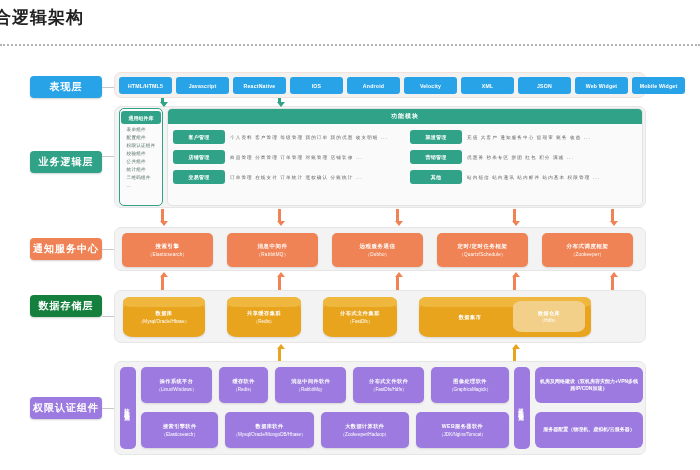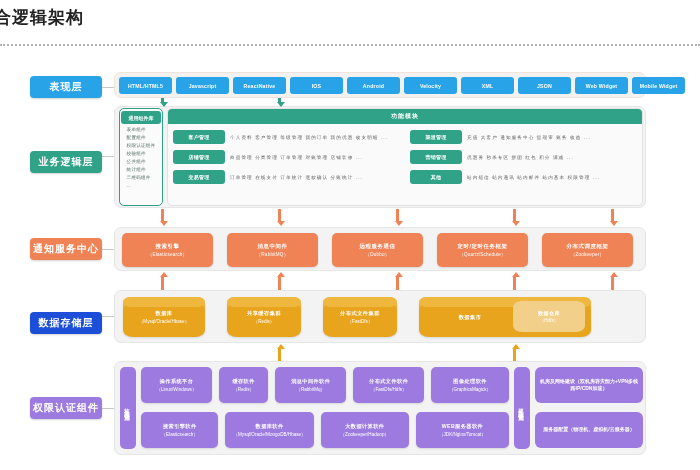--- a/index.html
+++ b/index.html
@@ -154,21 +154,21 @@
 <body>
 
 <div id="root">
 
   <div class="title">合逻辑架构</div>
   <div class="dotted-rule"></div>
 
   <div class="layer-label" id="ll-pres" style="top: 76px; background: rgb(41, 163, 232);">表现层</div>
   <div class="layer-label" id="ll-biz" style="top: 151px; background: rgb(47, 162, 135);">业务逻辑层</div>
   <div class="layer-label" id="ll-svc" style="top: 238px; background: rgb(240, 131, 85);">通知服务中心</div>
-  <div class="layer-label" id="ll-sto" style="top: 312px; background: #1d4ed8;">数据存储层</div>
+  <div class="layer-label" id="ll-sto" style="top: 295px; background: #15803d;">数据存储层</div>
   <div class="layer-label" id="ll-inf" style="top: 397px; background: rgb(157, 122, 224);">权限认证组件</div>
 
   <div class="lead" id="lead1" style="top: 87px;"></div>
   <div class="lead" id="lead2" style="top: 156px;"></div>
   <div class="lead" id="lead3" style="top: 249px;"></div>
   <div class="lead" id="lead4" style="top: 316px;"></div>
   <div class="lead" id="lead5" style="top: 408px;"></div>
 
   <div class="panel" id="pres-panel">
     <div class="pres-row" id="pres-row">

